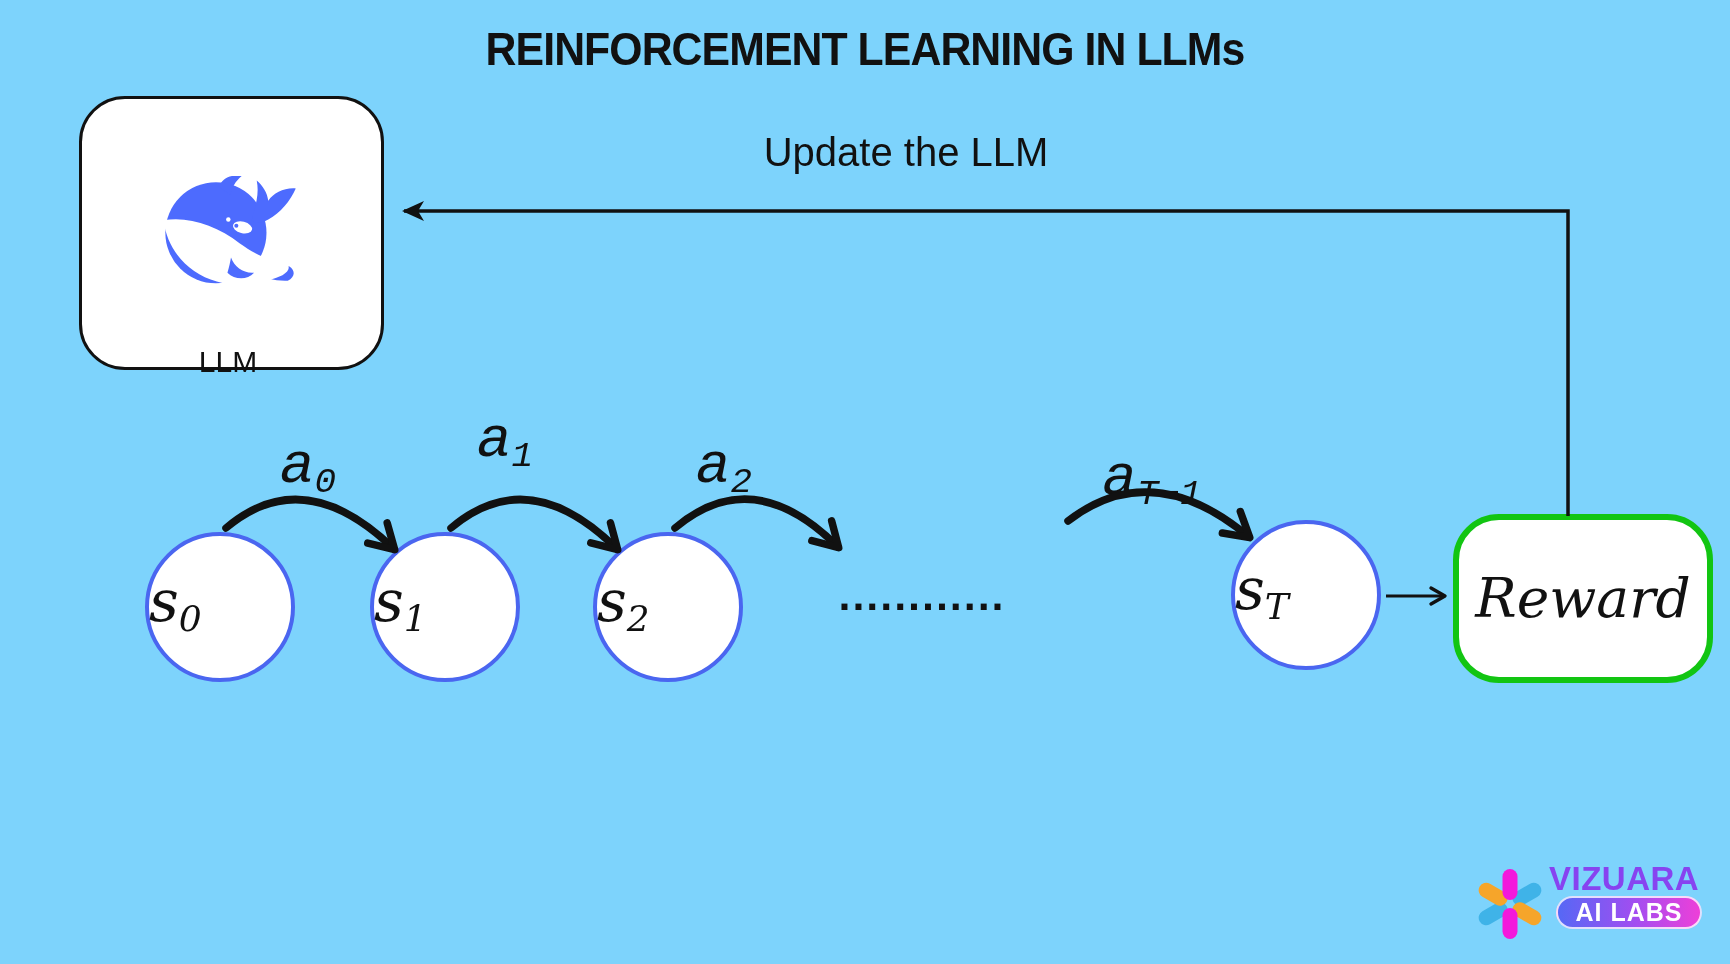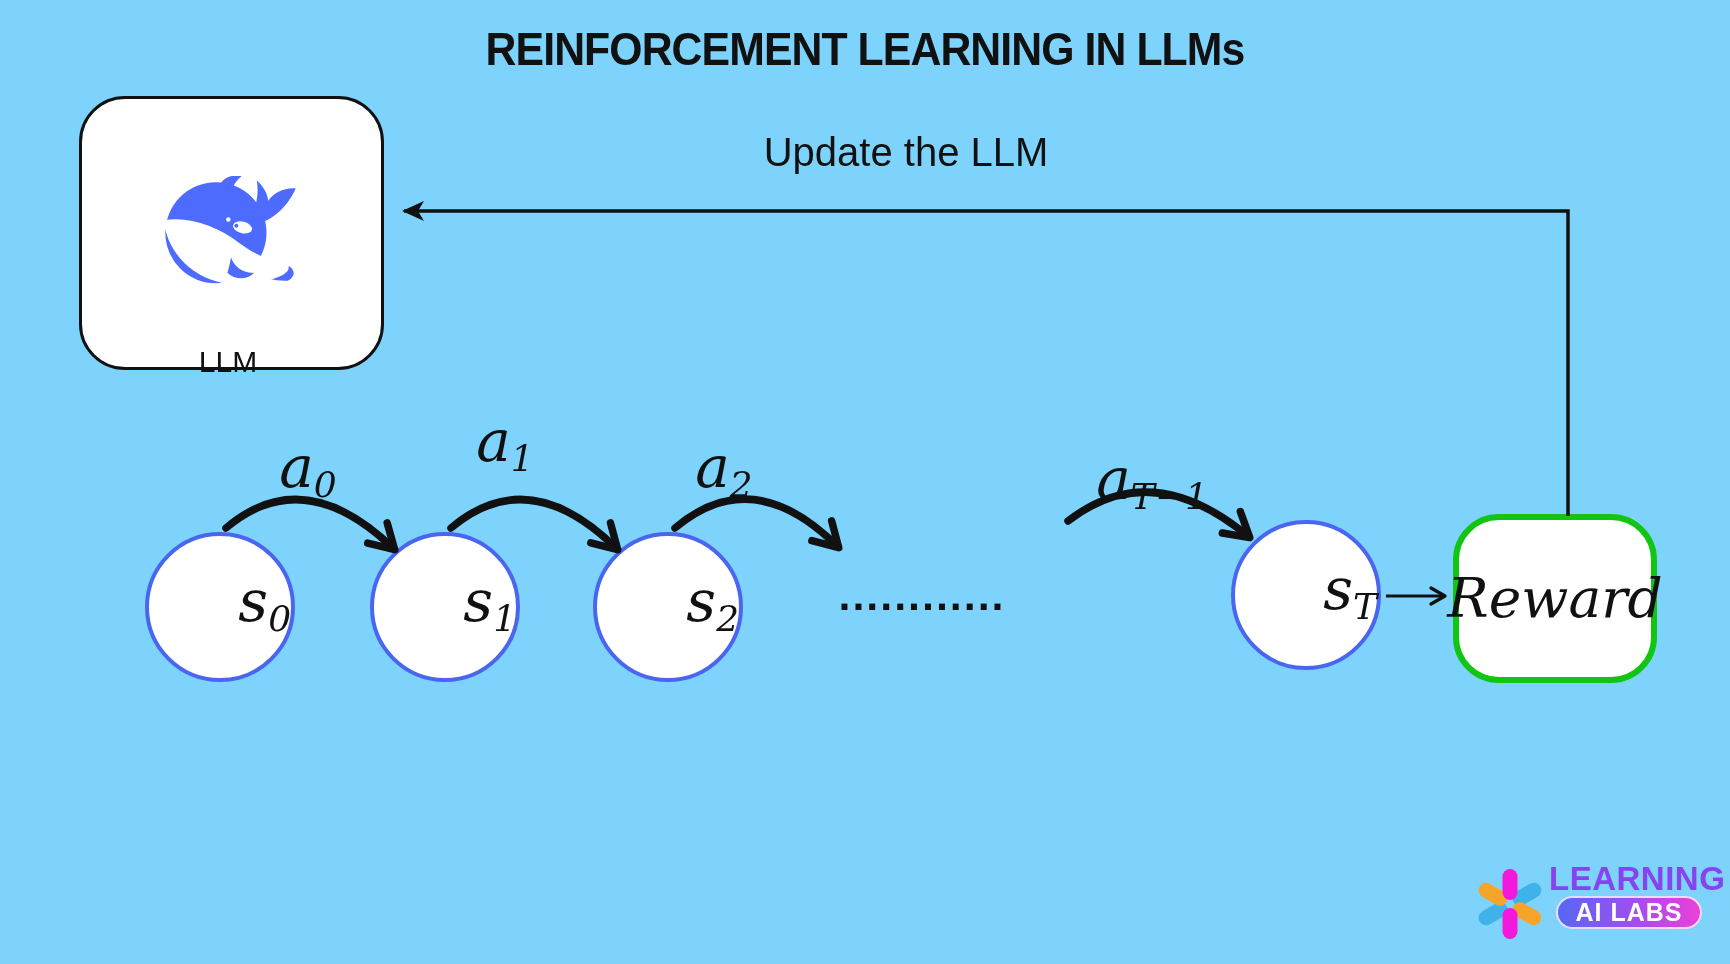--- a/index.html
+++ b/index.html
@@ -18,30 +18,30 @@
 
   .update-label{position:absolute;left:906px;top:130px;transform:translateX(-50%);
                 font-size:40px;white-space:nowrap;}
 
   
   .mvar{font-family:"DejaVu Serif",serif;font-style:italic;line-height:1;white-space:nowrap;}
   .mvar .sub{font-size:0.62em;font-style:italic;vertical-align:-0.28em;letter-spacing:0;}
 
   .state{position:absolute;width:150px;height:150px;box-sizing:border-box;
          border:4px solid #4A66F0;border-radius:50%;background:#fff;z-index:2;
-         display:flex;align-items:center;justify-content:flex-end;}
+         display:flex;align-items:center;justify-content:flex-start;}
   .state .mvar{font-size:58px;transform:translateY(-2px);}
 
   .action{position:absolute;transform:translateX(-50%);z-index:3;}
-  .action .mvar{font-size:58px;}
+  .action .mvar{font-size:58px;font-family:Liberation Mono, monospace;}
 
   .dots{position:absolute;left:838px;top:578px;font-family:"DejaVu Sans",sans-serif;
         font-weight:700;font-size:34px;letter-spacing:1px;z-index:2;}
 
-  .reward-box{position:absolute;left:1453px;top:514px;width:204px;height:169px;box-sizing:border-box;
+  .reward-box{position:absolute;left:1453px;top:514px;width:260px;height:169px;box-sizing:border-box;
               border:6px solid #12C512;border-radius:46px;background:#fff;z-index:2;
               display:flex;align-items:center;justify-content:center;}
   .reward-box .mvar{font-size:55px;}
 
   .overlay{position:absolute;left:0;top:0;width:1730px;height:964px;z-index:5;pointer-events:none;}
 
   
   .brand-flower{position:absolute;left:1477px;top:867px;width:66px;height:72px;z-index:2;}
   .brand-name{position:absolute;left:1549px;top:860px;font-size:33px;font-weight:800;
               letter-spacing:.5px;color:#8743F0;z-index:2;}
@@ -140,18 +140,18 @@
   <svg class="brand-flower" viewBox="0 0 66 72" aria-hidden="true">
     <g transform="translate(33,37)">
       <rect x="-7.5" y="-35" width="15" height="31" rx="7.5" fill="#3FB3E8" transform="rotate(60)"></rect>
       <rect x="-7.5" y="-35" width="15" height="31" rx="7.5" fill="#F6A52A" transform="rotate(120)"></rect>
       <rect x="-7.5" y="-35" width="15" height="31" rx="7.5" fill="#3FB3E8" transform="rotate(240)"></rect>
       <rect x="-7.5" y="-35" width="15" height="31" rx="7.5" fill="#F6A52A" transform="rotate(300)"></rect>
       <rect x="-7.5" y="-35" width="15" height="31" rx="7.5" fill="#F318DC" transform="rotate(0)"></rect>
       <rect x="-7.5" y="-35" width="15" height="31" rx="7.5" fill="#F318DC" transform="rotate(180)"></rect>
     </g>
   </svg>
-  <div class="brand-name">LEARNING</div>
+  <div class="brand-name">VIZUARA</div>
   <div class="brand-pill">
     <span>AI LABS</span>
   </div>
 
 </div>
 
 </body></html>

